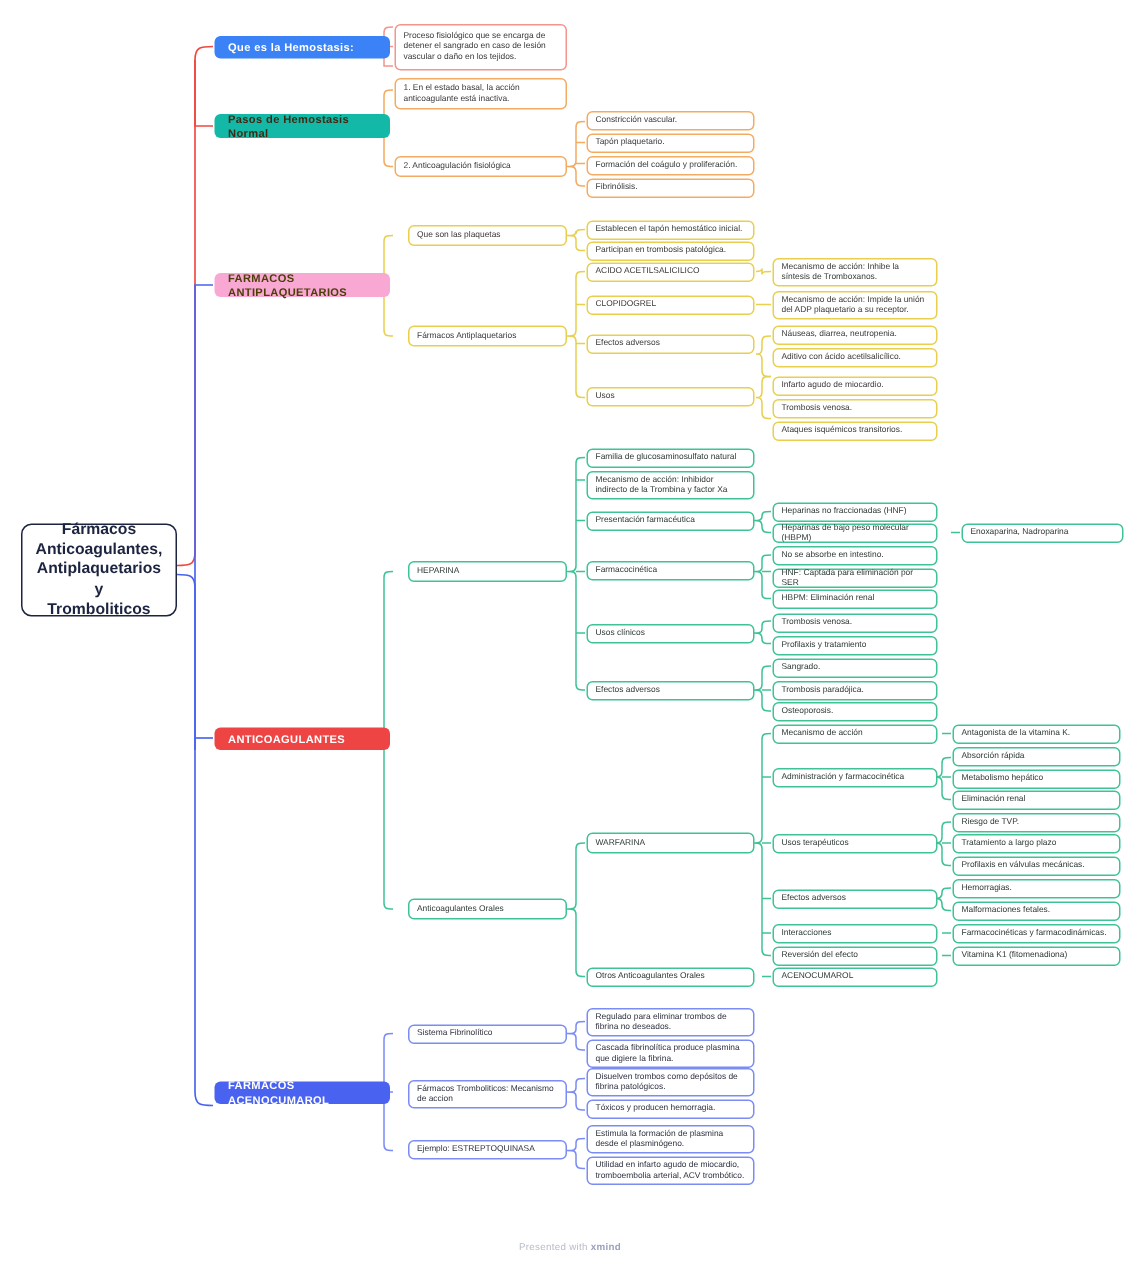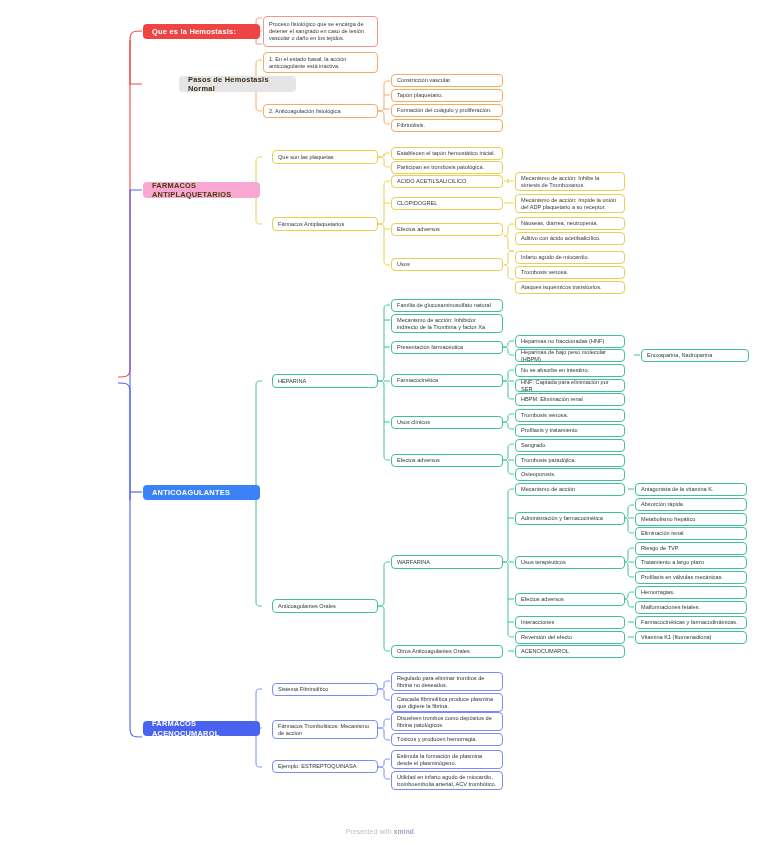--- a/index.html
+++ b/index.html
@@ -25,24 +25,24 @@
     color:#1d2440;font-weight:bold;font-size:10.5px;text-align:center;
     justify-content:center;
   }
   .root span{text-align:center;}
 
   
   .lvl1{
     font-size:7.4px;font-weight:bold;letter-spacing:.25px;
     padding:0 9px;border-radius:4px;
   }
-  .lvl1.red{background:#ef4444;color:#ffffff;}
-  .lvl1.orange{background:#e5e5e5;color:#3d2a14;margin-left:36px;}
+  .lvl1.red{background:#3b82f6;color:#ffffff;}
+  .lvl1.orange{background:#14b8a6;color:#3d2a14;}
   .lvl1.yellow{background:#f9a8d4;color:#4a3f05;}
-  .lvl1.green{background:#3b82f6;color:#ffffff;}
+  .lvl1.green{background:#ef4444;color:#ffffff;}
   .lvl1.blue{background:#4a62f0;color:#ffffff;}
 
   
   .box{
     background:#ffffff;border-radius:4px;border:1px solid #ccc;
     font-size:5.6px;color:#333;padding:2px 5px;
   }
   .box.red{border-color:#f4948d;color:#3a3a3a;}
   .box.orange{border-color:#f5b madame;}
   .box.orange{border-color:#f3ab62;color:#3a3a3a;}
@@ -114,20 +114,23 @@
 
     <path d="M262,689 C258,689 256,689 256,693 L256,724 C256,728 254,728 250,728 M262,767 C258,767 256,767 256,763 L256,732 C256,728 254,728 250,728 M256,728 L262,728" fill="none" stroke="#7b8cf5" stroke-width="1"></path>
 
     <path d="M390,681 C386,681 384,681 384,684 L384,686 C384,689 382,689 378,689 M390,700 C386,700 384,700 384,696 L384,692 C384,689 382,689 378,689" fill="none" stroke="#7b8cf5" stroke-width="1"></path>
     <path d="M390,719 C386,719 384,719 384,722 L384,725 C384,728 382,728 378,728 M390,740 C386,740 384,740 384,736 L384,731 C384,728 382,728 378,728" fill="none" stroke="#7b8cf5" stroke-width="1"></path>
     <path d="M390,759 C386,759 384,759 384,762 L384,764 C384,767 382,767 378,767 M390,779 C386,779 384,779 384,775 L384,770 C384,767 382,767 378,767" fill="none" stroke="#7b8cf5" stroke-width="1"></path>
 
     <path d="M262,689 L262,689" fill="none" stroke="#7b8cf5" stroke-width="1"></path>
   </svg>
 
+  <div class="node root" style="left:14px;top:349px;width:104px;height:62px;padding:4px 6px;">
+    <span>Fármacos<br>Anticoagulantes,<br>Antiplaquetarios y<br>Tromboliticos</span>
+  </div>
 
   <div class="node lvl1 red" style="left:143px;top:24px;width:117px;height:15px;">
     <span>Que es la Hemostasis:</span>
   </div>
 
   <div class="node lvl1 orange" style="left:143px;top:76px;width:117px;height:16px;">
     <span>Pasos de Hemostasis Normal</span>
   </div>
 
   <div class="node lvl1 yellow" style="left:143px;top:182px;width:117px;height:16px;">

